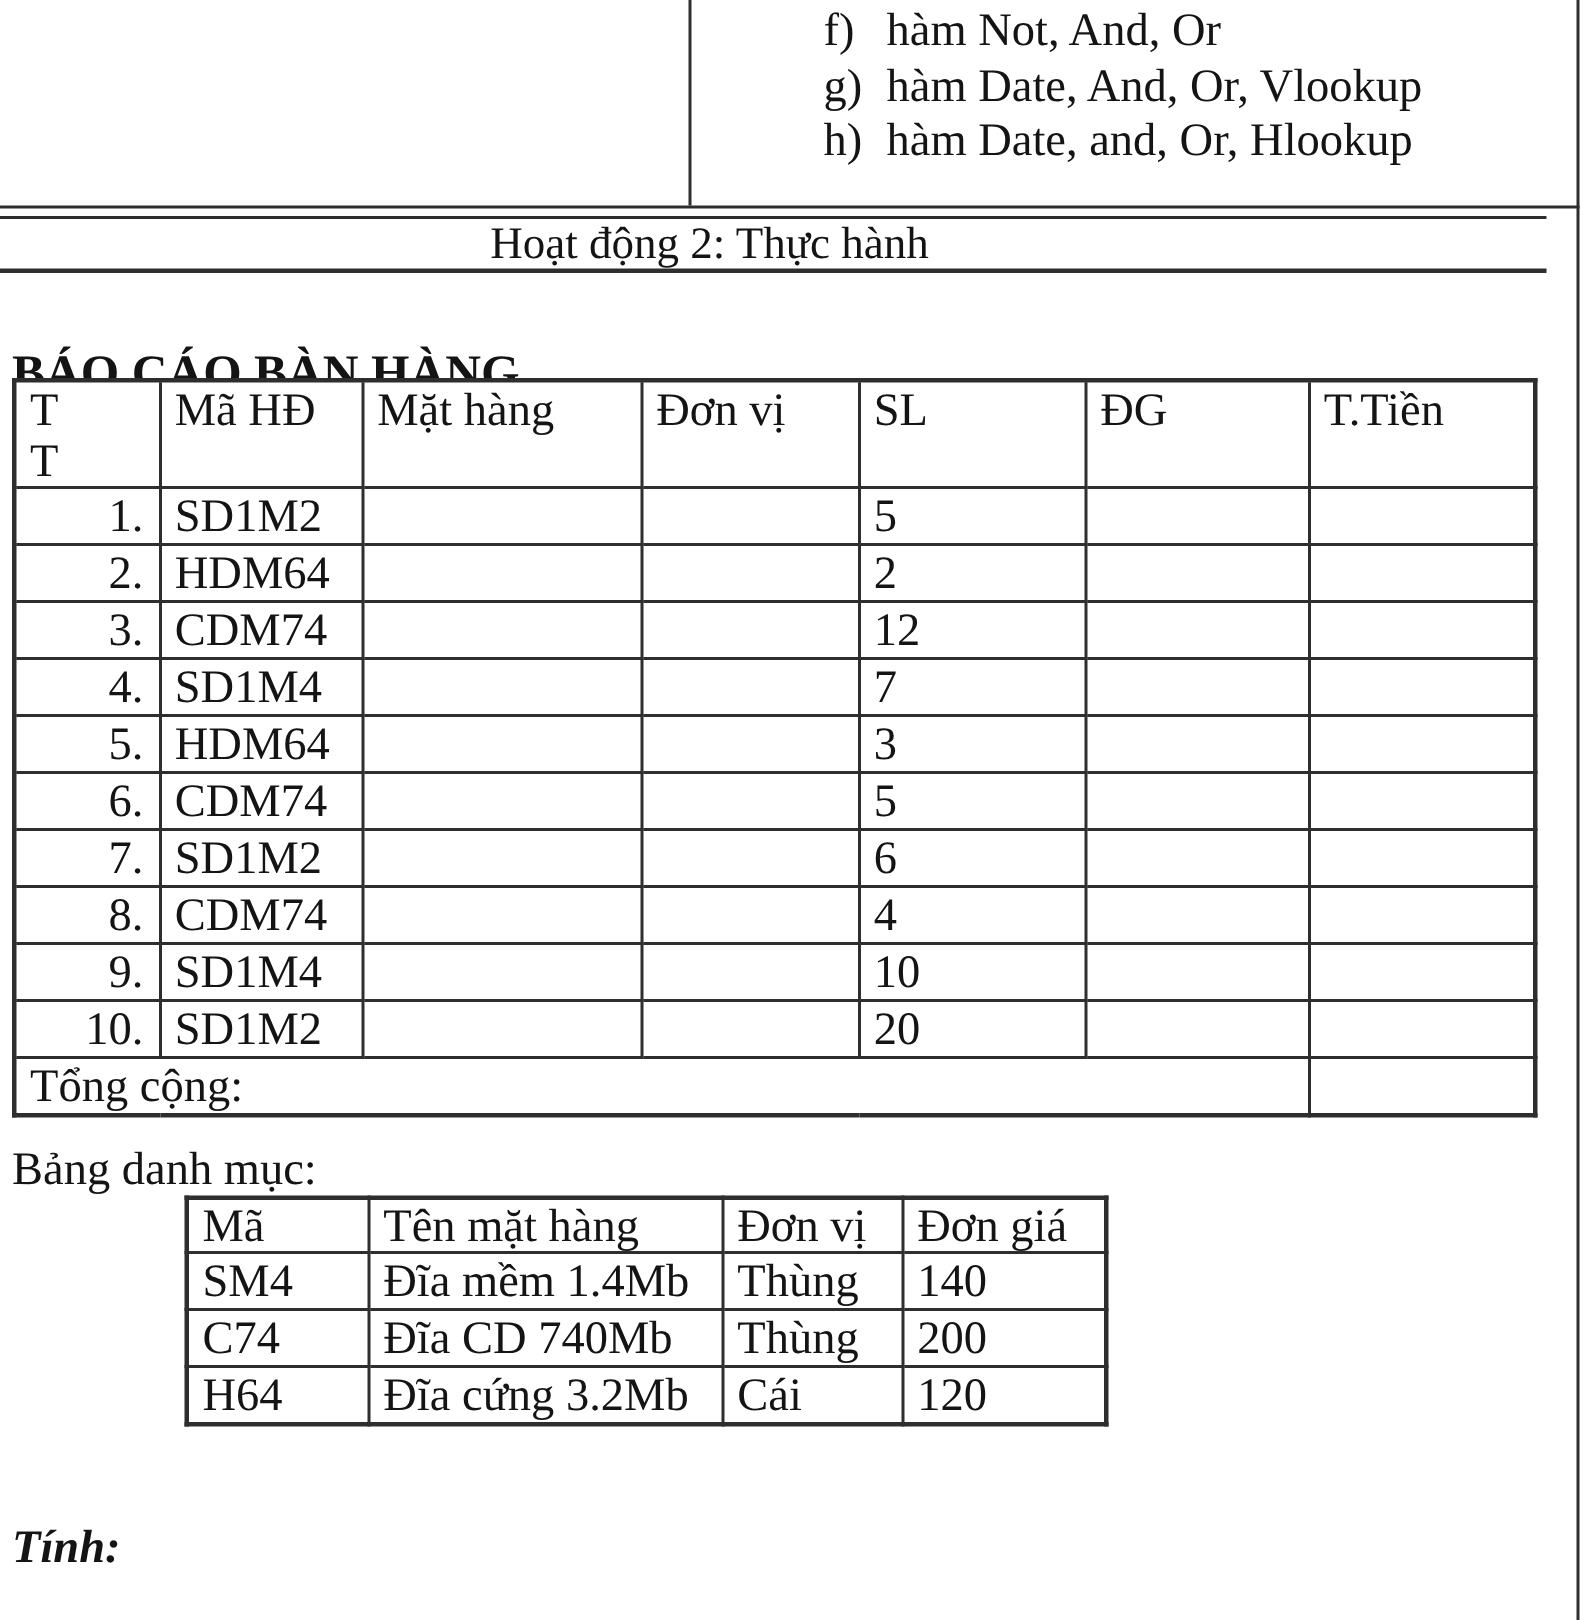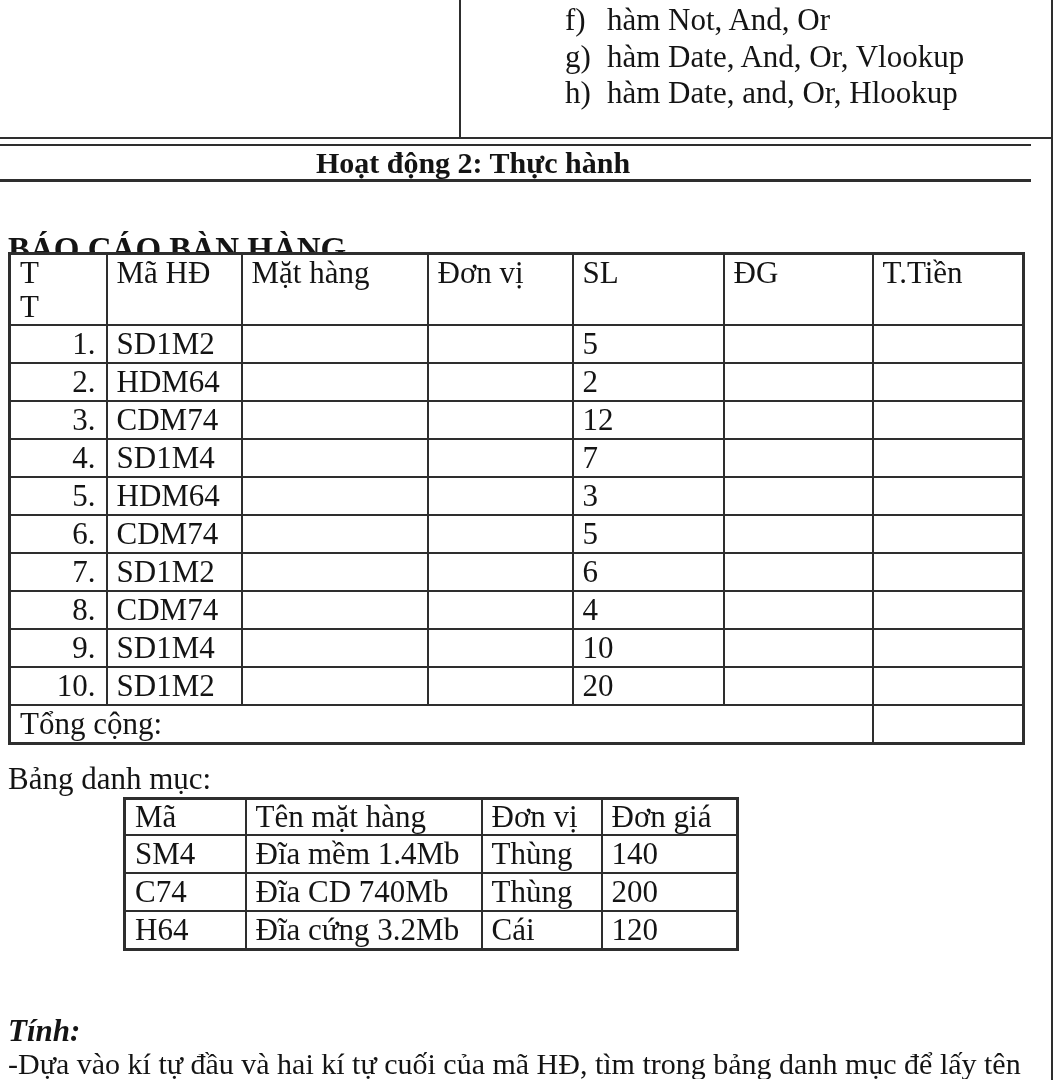--- a/index.html
+++ b/index.html
@@ -20,33 +20,32 @@
   .page-right-border {
     position: absolute; left: 1051px; top: 0; width: 2px; height: 1080px;
     background: var(--line);
   }
 
   
   .top-section {
     position: absolute; top: 0; left: 0; width: 1053px; height: 139px;
     border-bottom: 2px solid var(--line);
     display: flex;
-    gap: 16px;
   }
   .top-left-cell { width: 461px; height: 100%; border-right: 2px solid var(--line); }
   .top-right-cell { flex: 1; padding: 2px 0 0 88px; }
   .hw-item { font-size: 31px; line-height: 36.5px; white-space: nowrap; }
   .hw-label { display: inline-block; width: 42px; }
 
   
   .banner {
     position: absolute; top: 144px; left: 0; width: 1031px;
     border-top: 2px solid var(--line);
     border-bottom: 3px solid var(--line);
-    font-size: 30px; font-weight: bold; line-height: 33px;
+    font-size: 30px; font-weight: normal; line-height: 33px;
     text-align: center; padding-right: 85px;
   }
 
   
   .report-title {
     position: absolute; top: 212px; left: 8px;
     font-size: 33px; font-weight: bold; line-height: 34px; white-space: nowrap; margin-top: 20px;
   }
 
   table { border-collapse: collapse; table-layout: fixed; background: var(--bg); }
@@ -262,16 +261,15 @@
         <tr>
           <td>H64</td>
           <td>Đĩa cứng 3.2Mb</td>
           <td>Cái</td>
           <td>120</td>
         </tr>
       </tbody>
   </table>
 
   <div class="compute-label">Tính:</div>
-  <div class="compute-line">-Dựa vào kí tự đầu và hai kí tự cuối của mã HĐ, tìm trong bảng danh mục để lấy tên</div>
 
   <div class="page-right-border"></div>
 </div>
 
 </body></html>

